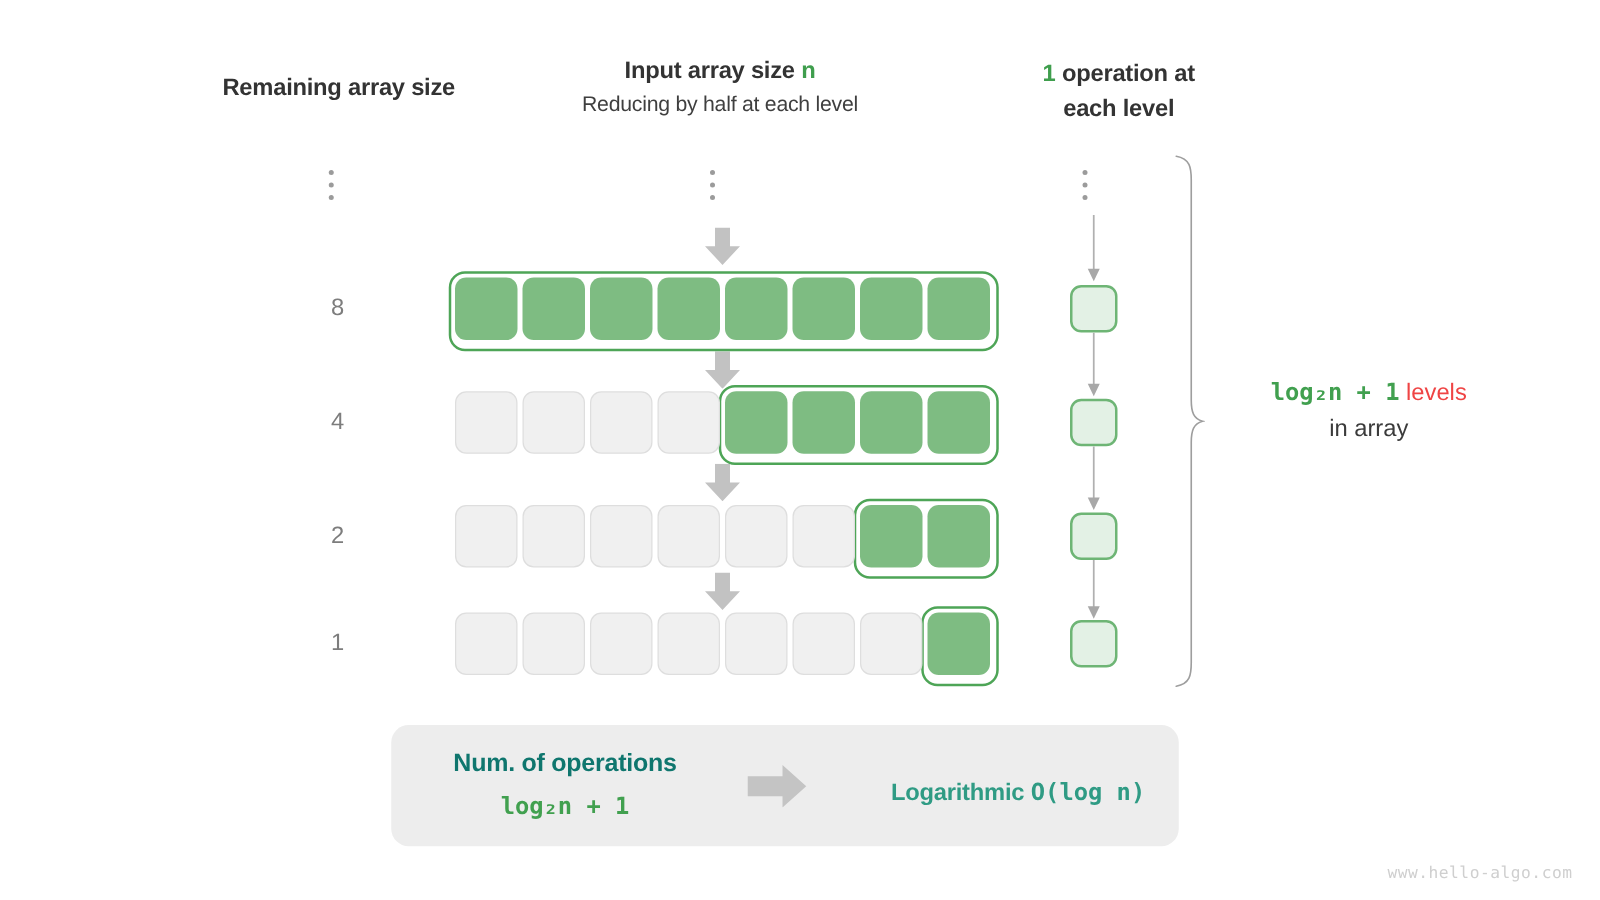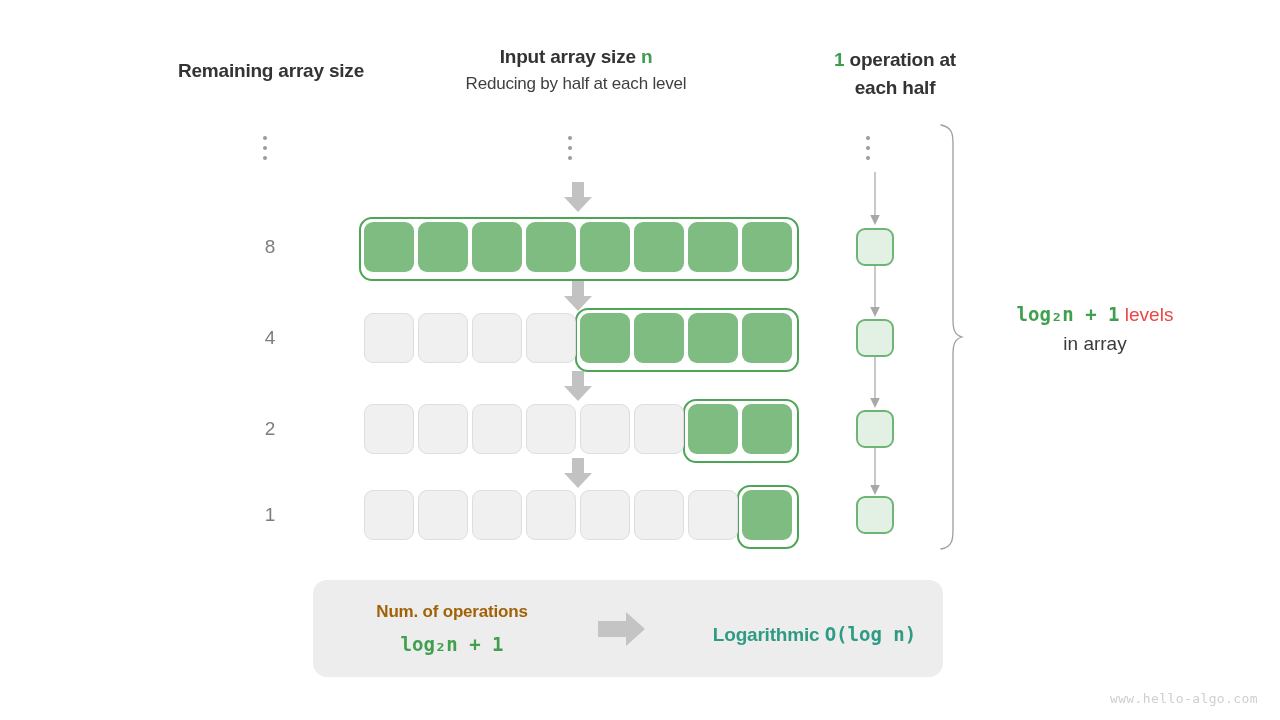--- a/index.html
+++ b/index.html
@@ -122,21 +122,21 @@
     width: 630px; height: 97px;
     background: #ededed; border-radius: 14px;
     display: flex; align-items: center;
   }
   .sum-col {
     flex: 0 0 auto; text-align: center;
   }
   .sum-left { width: 278px; }
   .sum-right { width: 290px; }
   .sum-title {
-    font-size: 17px; font-weight: bold; color: #a16207;
+    font-size: 20px; font-weight: bold; color: #0f766e;
     letter-spacing: -0.2px;
     text-align: center;
   }
   .sum-value { margin-top: 11px; font-size: 19px; }
   .sum-value .mono-green {
     font-family: "DejaVu Sans Mono", "Liberation Mono", monospace;
     font-weight: bold; color: #41a04f;
   }
   .sum-value .teal-bold {
     font-weight: bold; color: #2f9b84; letter-spacing: -0.2px; margin-left: 33px;
@@ -161,21 +161,21 @@
 
   <div class="abs hdr-left">Remaining array size</div>
 
   <div class="abs hdr-mid">
     <div class="line1"><span>Input array size </span><span class="green-accent">n</span></div>
     <div class="line2">Reducing by half at each level</div>
   </div>
 
   <div class="abs hdr-right">
     <div><span class="green-accent">1</span><span> operation at</span></div>
-    <div>each half</div>
+    <div>each level</div>
   </div>
 
   <div class="abs vdots" style="left:263px; top:136px;">
     <i></i>
       <i></i>
       <i></i>
   </div>
   <div class="abs vdots" style="left:568px; top:136px;">
     <i></i>
       <i></i>

